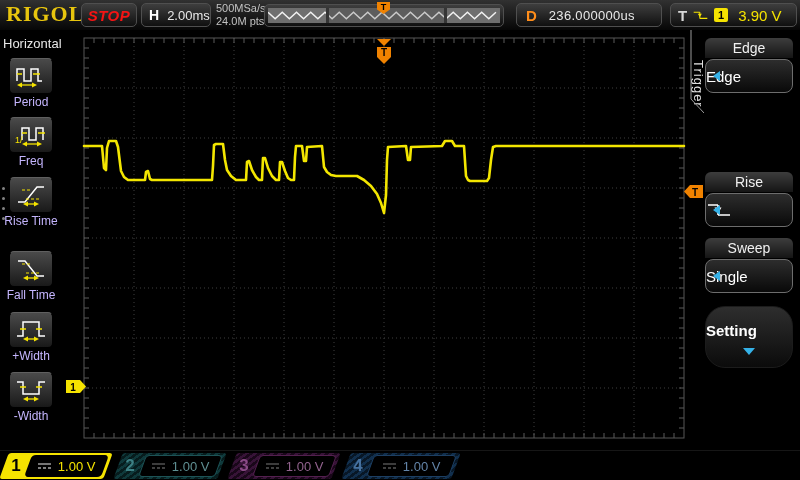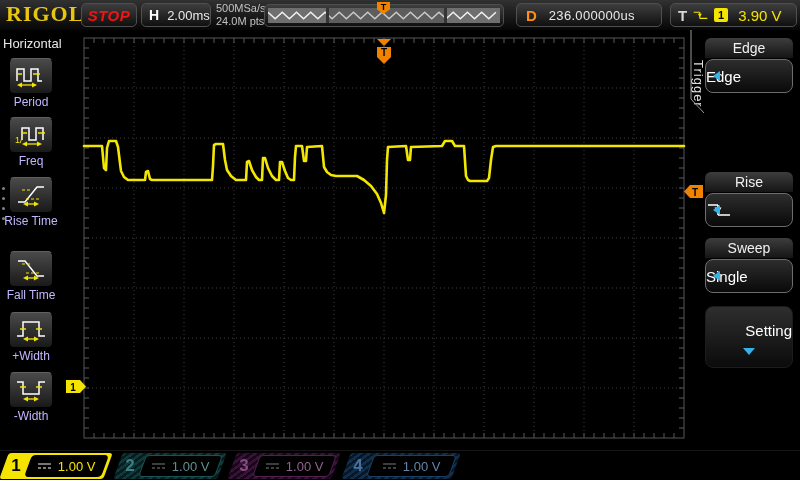--- a/index.html
+++ b/index.html
@@ -56,22 +56,22 @@
           writing-mode:vertical-rl;letter-spacing:1px;}
   .rm-group{position:absolute;left:15px;width:88px;}
   .rm-label{height:20px;background:linear-gradient(#3d3d3d,#151515);border-radius:6px 6px 0 0;
             color:#f0f0f0;font-size:14px;text-align:center;line-height:20px;}
   .rm-value{height:34px;margin-top:1px;background:linear-gradient(#2d2d2d,#090909);
             border:1px solid #6d6d6d;border-radius:8px;display:flex;align-items:center;
             color:#fff;font-size:15px;position:relative;box-sizing:border-box;}
   .rm-arrow{position:absolute;left:7px;width:0;height:0;border-top:5px solid transparent;
             border-bottom:5px solid transparent;border-right:7px solid #35b2e8;}
   .rm-setting{position:absolute;left:15px;top:276px;width:88px;height:62px;box-sizing:border-box;
-              background:linear-gradient(#2e2e2e,#0b0b0b);border:1px solid #1c1c1c;border-radius:8px;
-              text-align:right;color:#fff;font-size:15px;}
+              background:linear-gradient(#2e2e2e,#0b0b0b);border:1px solid #1c1c1c;border-radius:20px;
+              text-align:left;color:#fff;font-size:15px;font-weight:bold;}
   .rm-setting .txt{margin-top:15px;}
   .tri-down{margin:9px auto 0;width:0;height:0;border-left:6px solid transparent;
             border-right:6px solid transparent;border-top:7px solid #35b2e8;}
   
   .bottombar{position:absolute;left:0;top:450px;width:800px;height:30px;background:#000;
              border-top:1px solid #161616;}
   .ch{position:absolute;top:2px;height:26px;transform:skewX(-20deg);border-radius:3px;}
   .ch .num{position:absolute;left:0;top:0;width:24px;height:26px;transform:skewX(20deg);
            font-size:17px;font-weight:bold;line-height:26px;text-align:center;}
   .ch .panel{position:absolute;left:24px;top:2px;right:3px;bottom:2px;background:#000;

